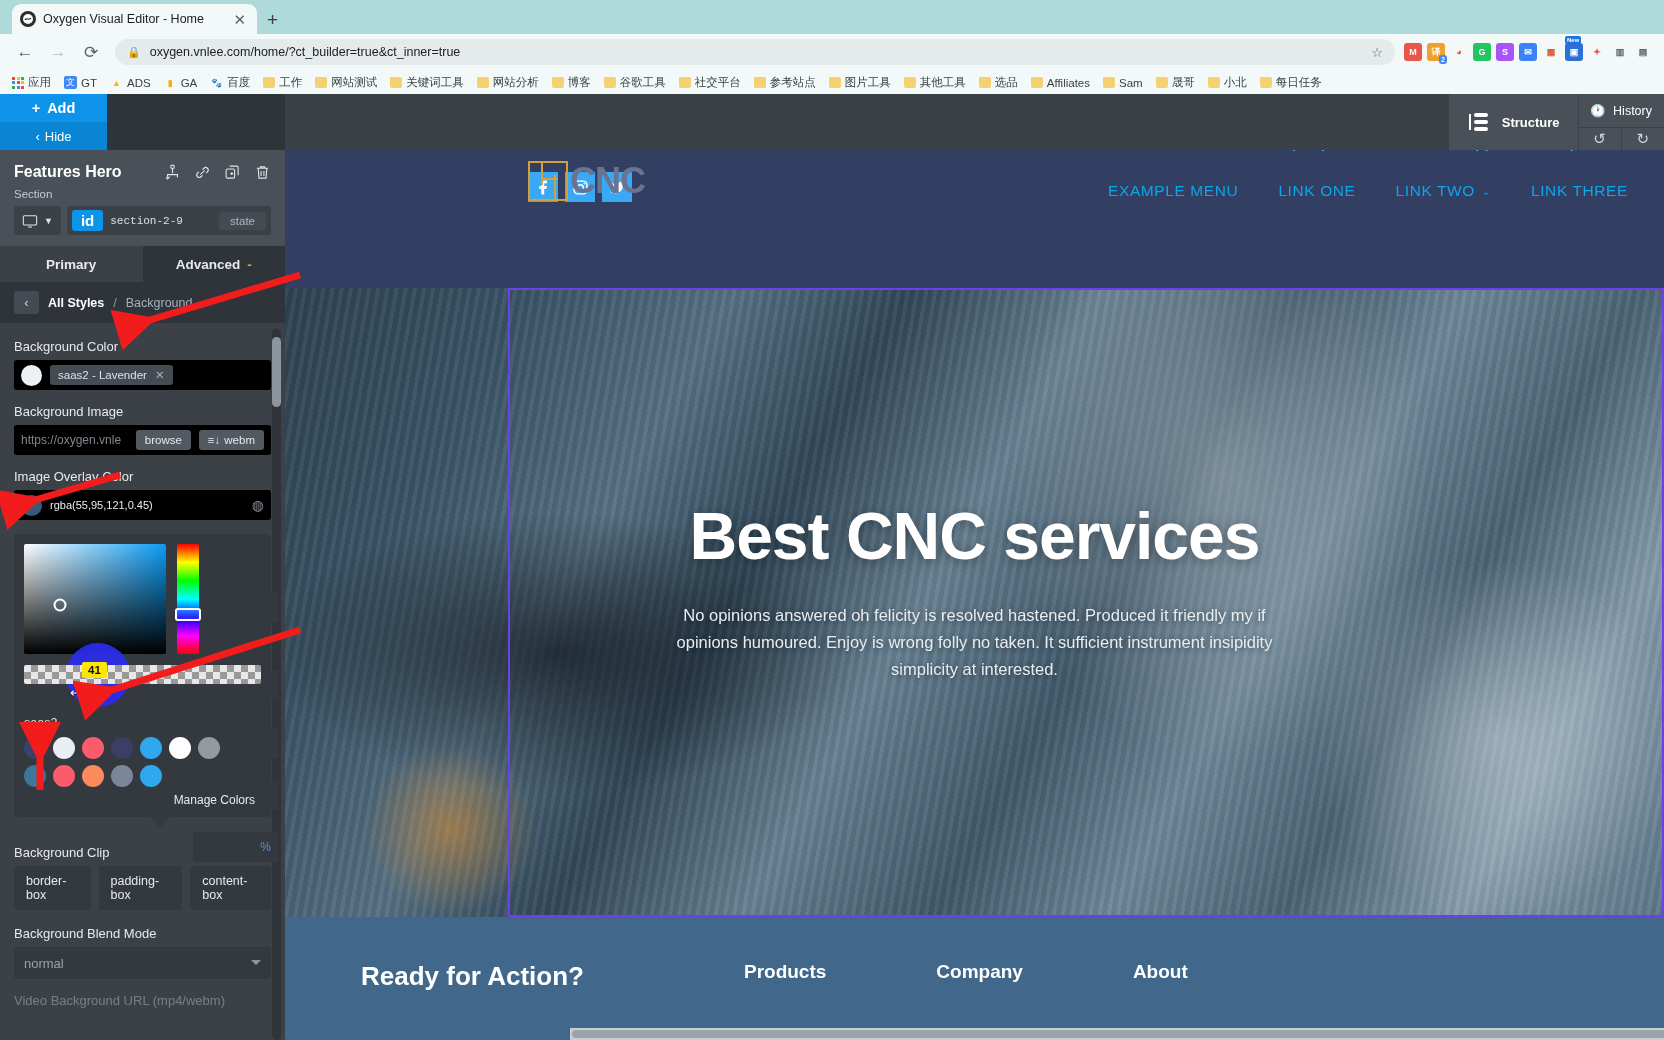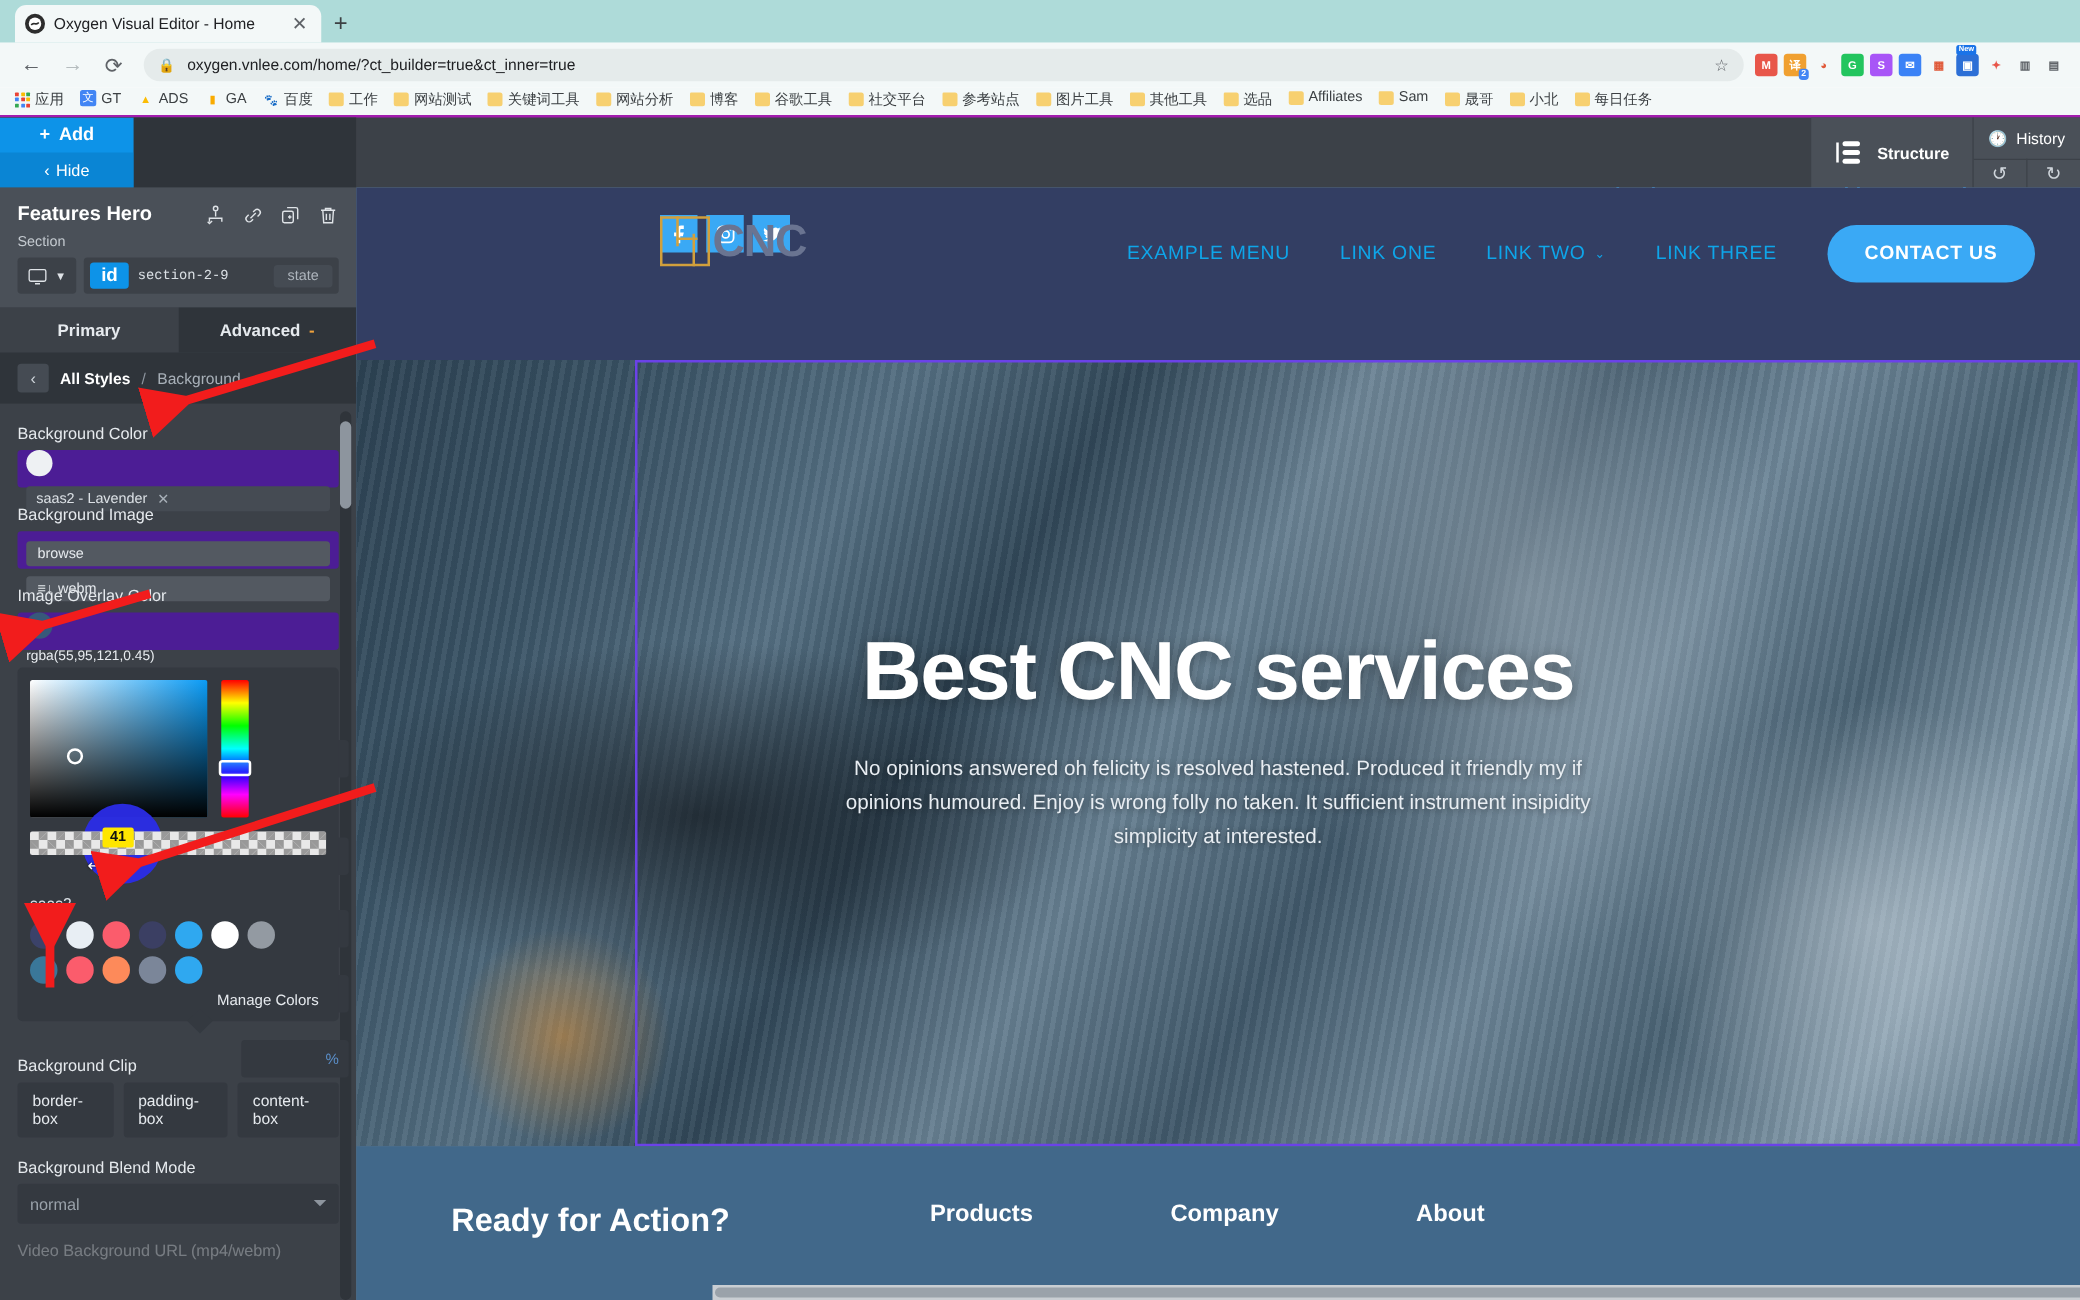--- a/index.html
+++ b/index.html
@@ -86,24 +86,24 @@
   }
   .ext-ico .newbadge {
     position: absolute; left: 0; top: -7px;
     background: #1a73e8; color: #fff;
     font-size: 6px; border-radius: 2px; padding: 0 2px; line-height: 8px;
   }
 
   .bookmarks {
     background: #f3f8f8;
     height: 26px;
-    display: flex; align-items: flex-start;
+    display: flex; align-items: center;
     padding: 0 6px;
     gap: 1px;
-    border-bottom: 4px solid #a21caf;
+    border-bottom: 1px solid #a21caf;
     overflow: hidden;
   }
   .bm {
     display: flex; align-items: center; gap: 4px;
     padding: 2px 6px;
     font-size: 11.5px; color: #3c4043;
     white-space: nowrap; cursor: pointer;
     border-radius: 3px;
   }
   .bm-folder {
@@ -211,24 +211,23 @@
     position: absolute; right: 4px; top: 6px; bottom: 0; width: 9px;
     background: #2f343a; border-radius: 5px;
   }
   .sc-thumb {
     position: absolute; right: 4px; top: 14px; width: 9px; height: 70px;
     background: #8d959e; border-radius: 5px; cursor: pointer;
   }
 
   .fld-label { font-size: 13px; color: #e6eaee; margin-bottom: 6px; margin-top: 2px;}
   .fld-box {
-    background: #4c1d95; border-radius: 3px; height: 30px;
-    display: flex; padding: 0 7px; gap: 8px;
+    background: #000000; border-radius: 3px; height: 30px;
+    display: flex; align-items: center; padding: 0 7px; gap: 8px;
     margin-bottom: 14px;
-    flex-direction: column;
   }
   .swatch-circ {
     width: 21px; height: 21px; border-radius: 50%; background: #eef1f3; flex: none; cursor:pointer;
   }
   .color-chip {
     background: #454b53; color: #dbe0e5; font-size: 11.5px;
     padding: 3px 8px; border-radius: 3px;
     display: flex; align-items: center; gap: 8px;
   }
   .color-chip .x { color: #a8b0b8; cursor: pointer; }
@@ -850,21 +849,20 @@
             <span class="nav-link">
                 <span>LINK ONE</span>
               </span>
             <span class="nav-link">
               <span>LINK TWO</span>
               <span class="dn">⌄</span>
             </span>
             <span class="nav-link">
                 <span>LINK THREE</span>
               </span>
-            <span class="contact-cta">CONTACT US</span>
           </div>
         </div>
       </div>
     </div>
 
     <div class="hero">
 
       <div class="sel-box"></div>
 
       <div class="hero-inner">

